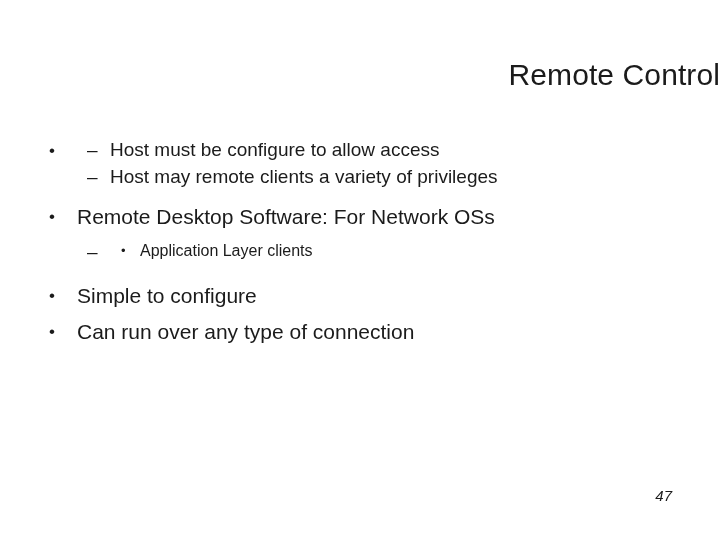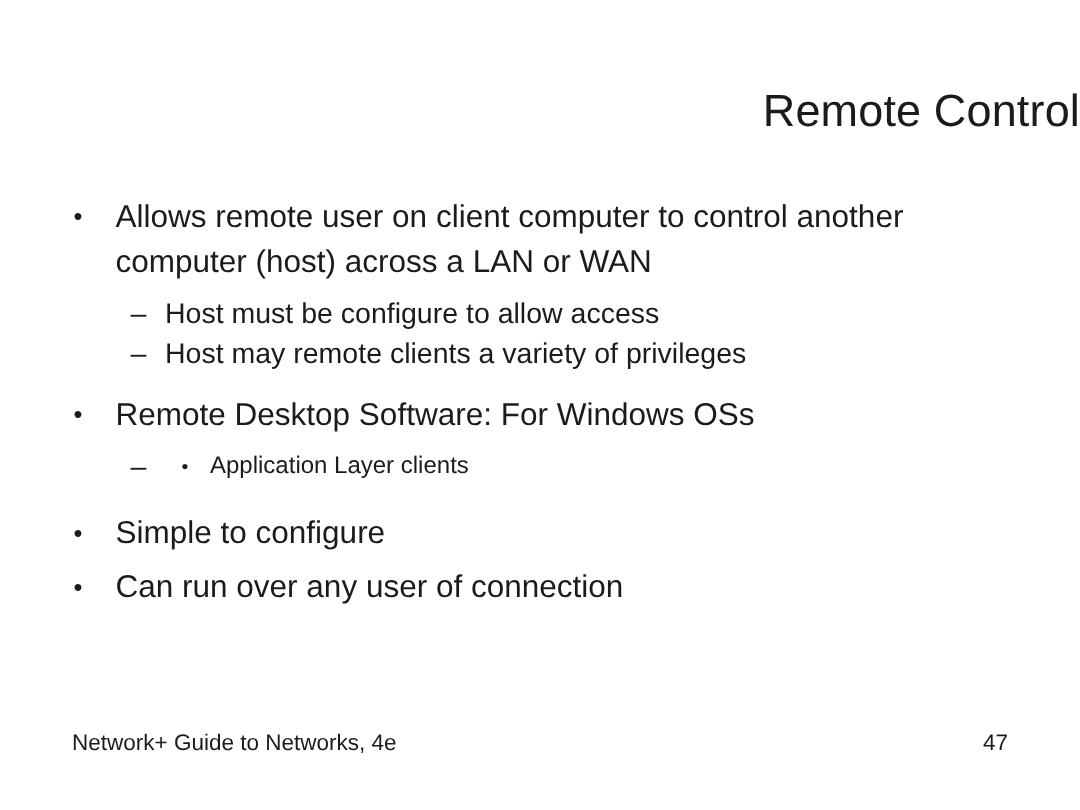--- a/index.html
+++ b/index.html
@@ -134,72 +134,71 @@
   }
   .footer-right {
     position: absolute;
     right: 48px;
     top: 6px;
     font-size: 15px;
     line-height: 20px;
     color: #1b1b1b;
     text-align: center;
     white-space: nowrap;
+    font-style: italic;
   }
 </style>
 </head>
 <body>
 
 <div class="slide">
 
   <div class="slide-title">Remote Control</div>
 
   <div class="body-area">
     <ul class="bullets">
 
       <li class="bullet lvl1">
         <span class="bullet-marker">•</span>
-        <span class="bullet-text">Allows remote user on client computer to control another computer (host) across a LAN or WAN</span>
       </li>
 
       <li class="bullet lvl2 gap-before-sm">
         <span class="bullet-marker">–</span>
         <span class="bullet-text">Host must be configure to allow access</span>
       </li>
 
       <li class="bullet lvl2">
         <span class="bullet-marker">–</span>
         <span class="bullet-text">Host may remote clients a variety of privileges</span>
       </li>
 
       <li class="bullet lvl1 gap-before-md">
         <span class="bullet-marker">•</span>
-        <span class="bullet-text">Remote Desktop Software: For Windows OSs</span>
+        <span class="bullet-text">Remote Desktop Software: For Network OSs</span>
       </li>
 
       <li class="bullet lvl2 gap-before-sm">
         <span class="bullet-marker">–</span>
       </li>
 
       <li class="bullet lvl3">
         <span class="bullet-marker">•</span>
         <span class="bullet-text">Application Layer clients</span>
       </li>
 
       <li class="bullet lvl1 gap-before-lg">
         <span class="bullet-marker">•</span>
         <span class="bullet-text">Simple to configure</span>
       </li>
 
       <li class="bullet lvl1 gap-before-sm">
         <span class="bullet-marker">•</span>
-        <span class="bullet-text">Can run over any user of connection</span>
+        <span class="bullet-text">Can run over any type of connection</span>
       </li>
 
     </ul>
   </div>
 
   <div class="footer">
-    <div class="footer-left">Network+ Guide to Networks, 4e</div>
     <div class="footer-right">47</div>
   </div>
 
 </div>
 
 </body></html>

